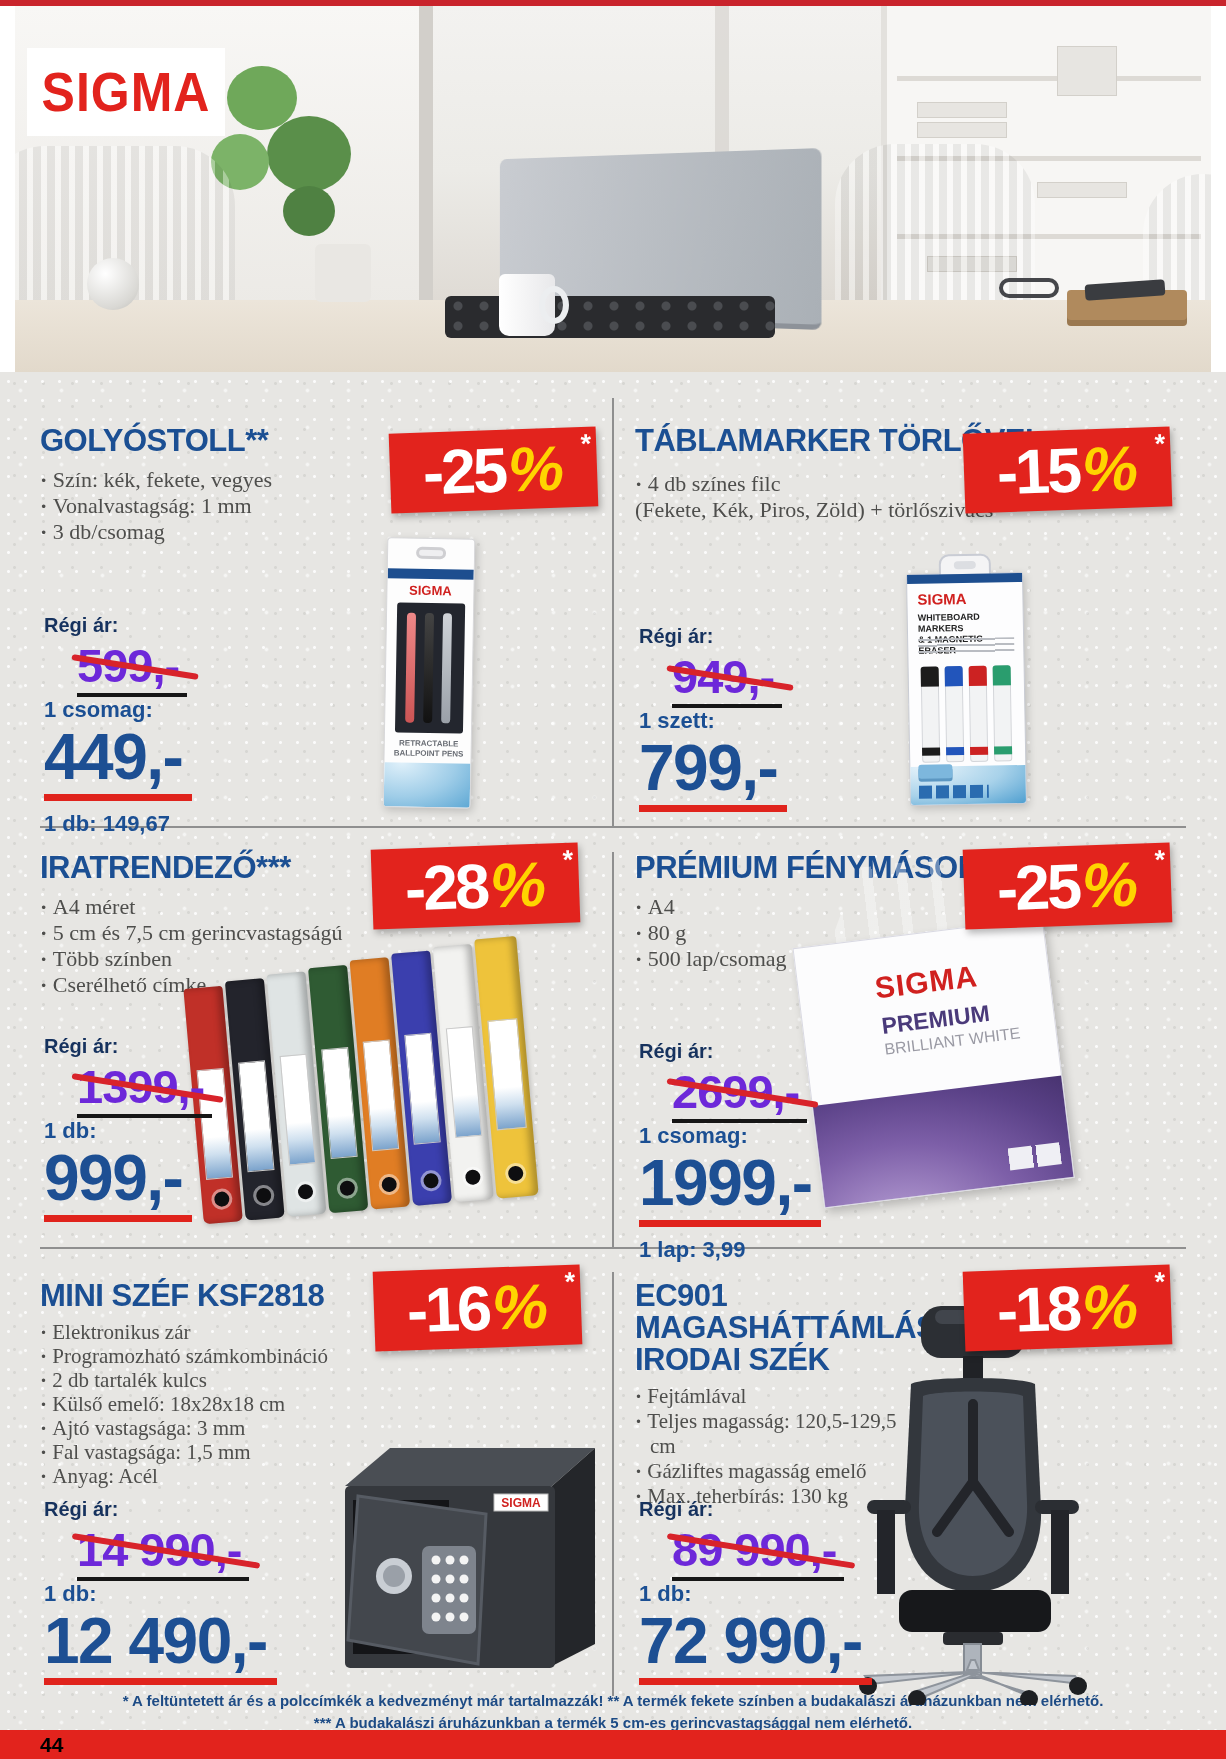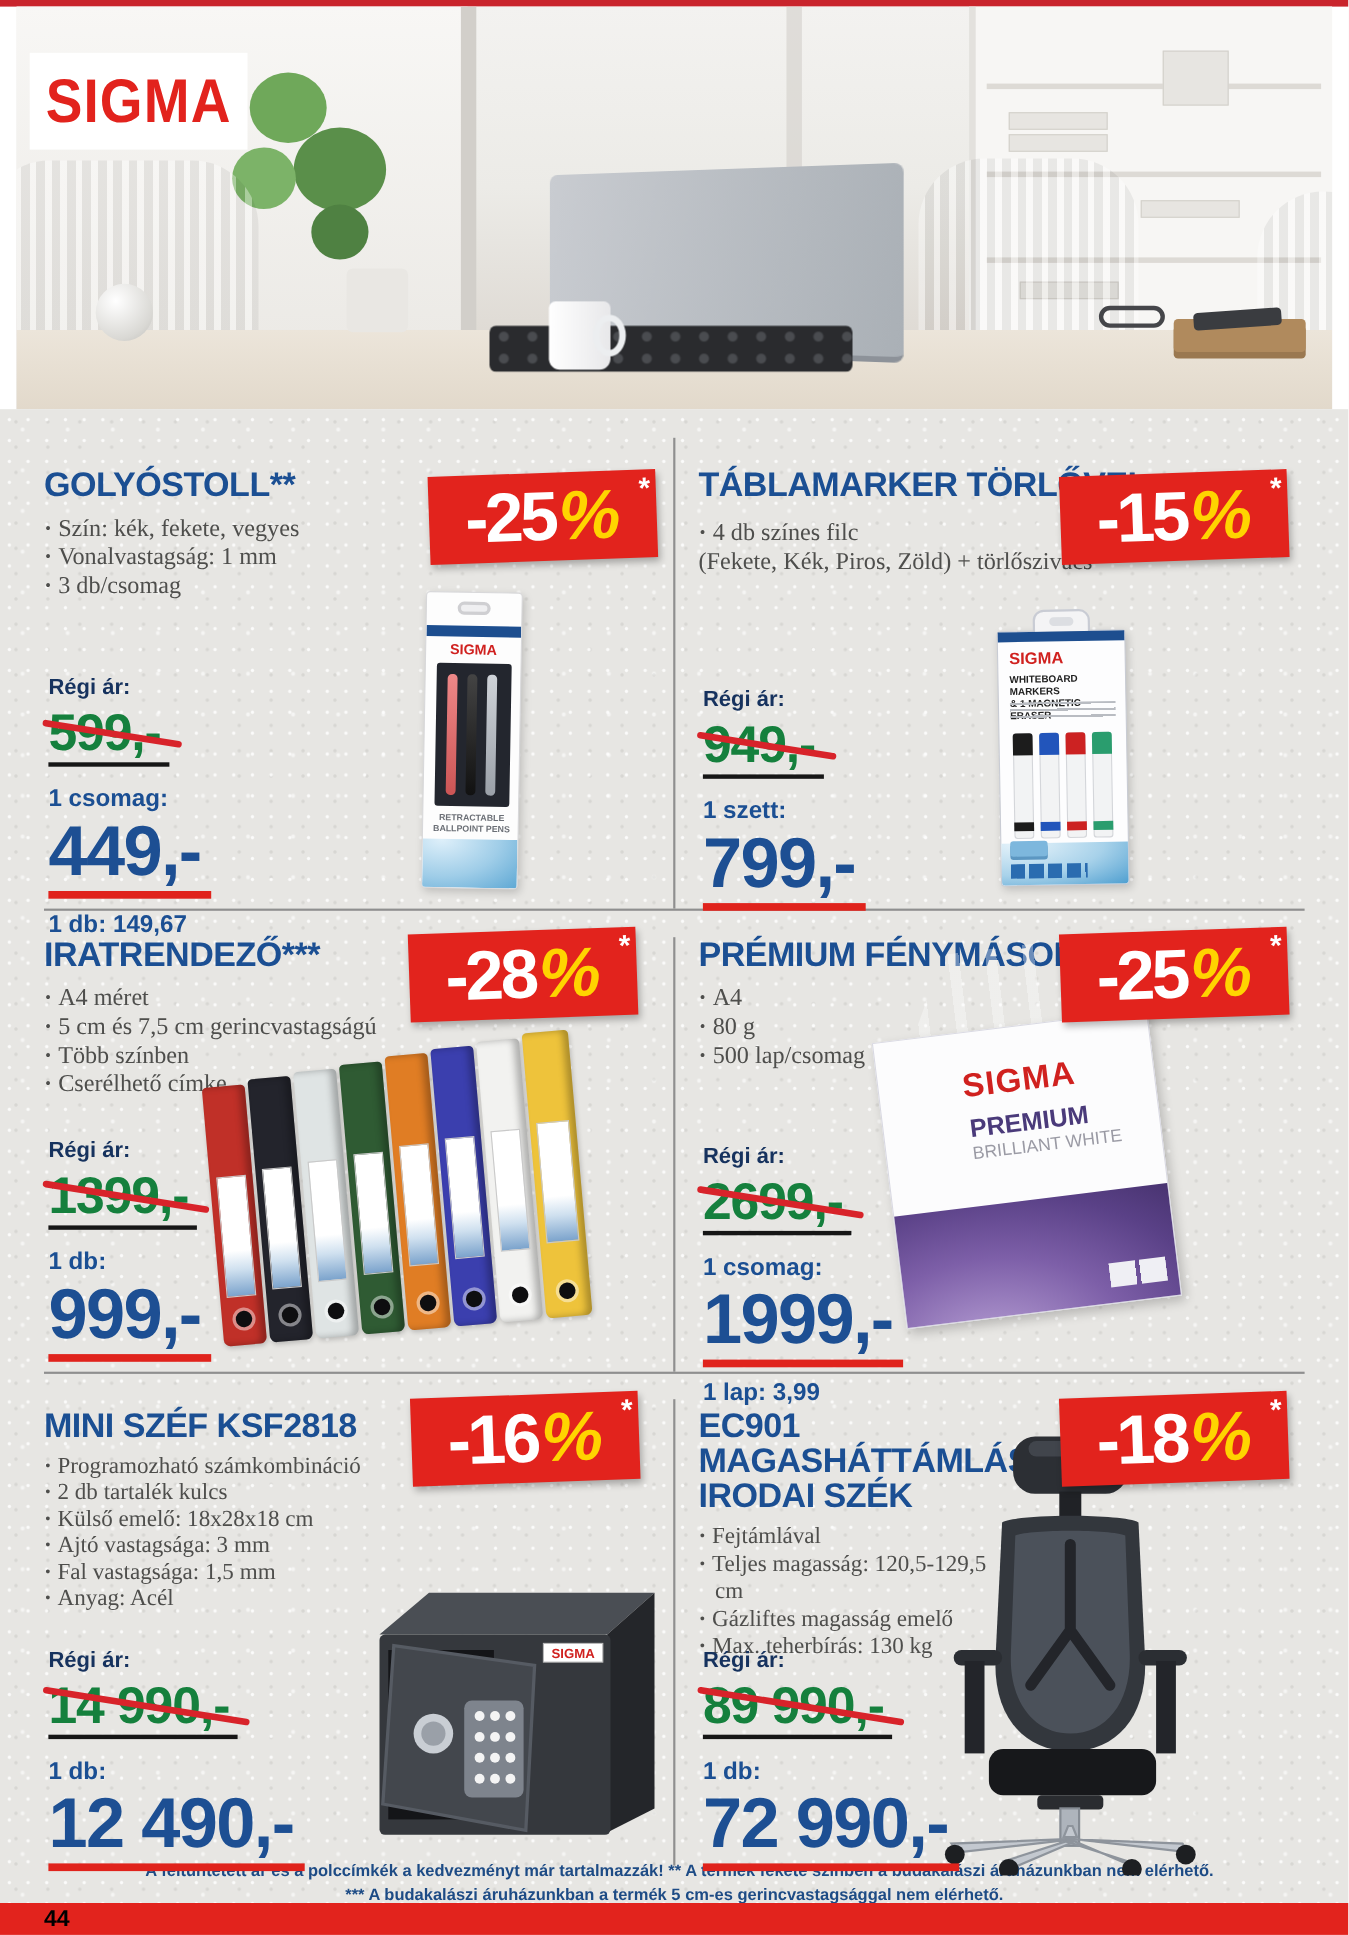--- a/index.html
+++ b/index.html
@@ -54,25 +54,25 @@
   .card { position:absolute; }
   .card h2 { font-size:31px; line-height:32px; color:#1b4f93; font-weight:700; letter-spacing:-0.5px; }
   .bullets { list-style:none; margin-top:10px; font-size:22px; color:#4e4e4c; line-height:26px; }
   .bullets li { padding-left:15px; text-indent:-15px;font-family:Liberation Serif, serif; }
   .bullets li::before { content:"· "; font-weight:700; color:#4e4e4c; }
   .bullets li.cont { padding-left:0; text-indent:0; }
   .bullets li.cont::before { content:""; }
 
   .price-block { position:absolute; left:4px; z-index:4; }
   .old-label { font-size:20px; font-weight:700; color:#16325e; margin-bottom:5px; }
-  .old-price { display:inline-block; position:relative; font-size:47px; font-weight:700; color:#15803d;
-               letter-spacing:-1px; line-height:1.0; border-bottom:4px solid #161616; padding:0 8px 4px 0; }
+  .old-price { display:inline-block; position:relative; font-size:47px; font-weight:700; color:#6d28d9;
+               letter-spacing:-1px; line-height:1.0; border-bottom:4px solid #161616; padding:0 8px 4px 0;margin-left:33px; }
   .old-price::after { content:""; position:absolute; left:-6px; right:-12px; top:44%; height:6px;
                background:#d8232a; transform:rotate(9deg); border-radius:3px; }
-  .unit-label { font-size:22px; font-weight:700; color:#1b4f93; margin-top:16px; }
+  .unit-label { font-size:22px; font-weight:700; color:#1b4f93; }
   .new-price { display:inline-block; font-size:64px; font-weight:700; color:#1d4f93; letter-spacing:-1.5px;
                line-height:1.0; border-bottom:7px solid #e0231c; padding:2px 10px 5px 0; }
   .sub-price { font-size:22px; font-weight:700; color:#1b4f93; margin-top:10px; }
 
   
   .badge { position:absolute; width:207px; height:80px; background:#e2231d; transform:rotate(-2deg); z-index:6;
            display:flex; align-items:center; justify-content:center; box-shadow:2px 4px 7px rgba(0,0,0,.28); }
   .badge .num { color:#ffffff; font-size:63px; font-weight:800; letter-spacing:-3px; line-height:1; }
   .badge .pct { color:#ffd400; font-size:63px; font-weight:800; font-style:italic; line-height:1; margin-left:3px; }
   .badge .star { position:absolute; top:2px; right:5px; color:#fff; font-size:27px; font-weight:700; }
@@ -320,20 +320,21 @@
       <div><span class="old-price">2699,-</span></div>
       <div class="unit-label">1 csomag:</div>
       <div><span class="new-price">1999,-</span></div>
       <div class="sub-price">1 lap: 3,99</div>
     </div>
   </section>
 
   <section class="card" style="left:40px; top:1280px; width:560px; height:415px">
     <h2>MINI SZÉF KSF2818</h2>
     <ul class="bullets" style="line-height:24px; font-size:21px; margin-top:8px">
+      <li>Elektronikus zár</li>
       <li>Programozható számkombináció</li>
       <li>2 db tartalék kulcs</li>
       <li>Külső emelő: 18x28x18 cm</li>
       <li>Ajtó vastagsága: 3 mm</li>
       <li>Fal vastagsága: 1,5 mm</li>
       <li>Anyag: Acél</li>
     </ul>
     <div class="svg-art" style="left:250px; top:128px">
       <svg width="310" height="285" viewBox="0 0 310 285">
         <polygon points="55,78 100,40 305,40 262,78" fill="#4a4e54"></polygon>

